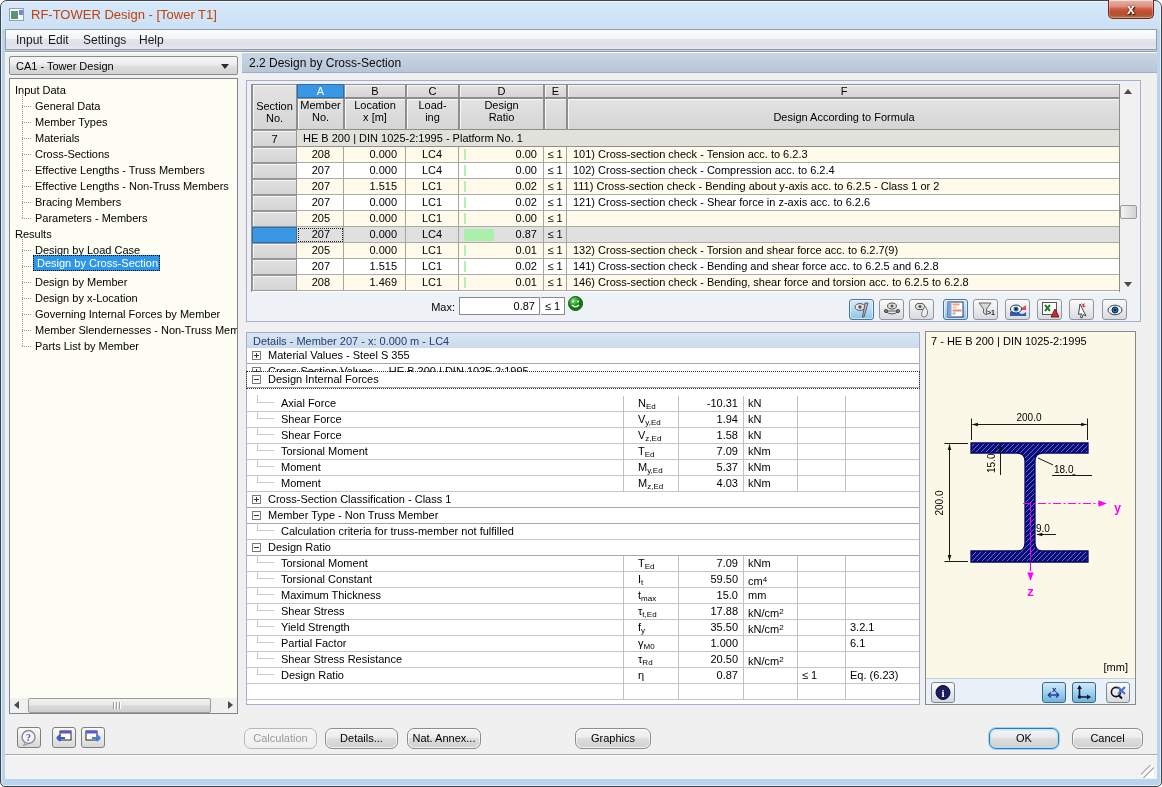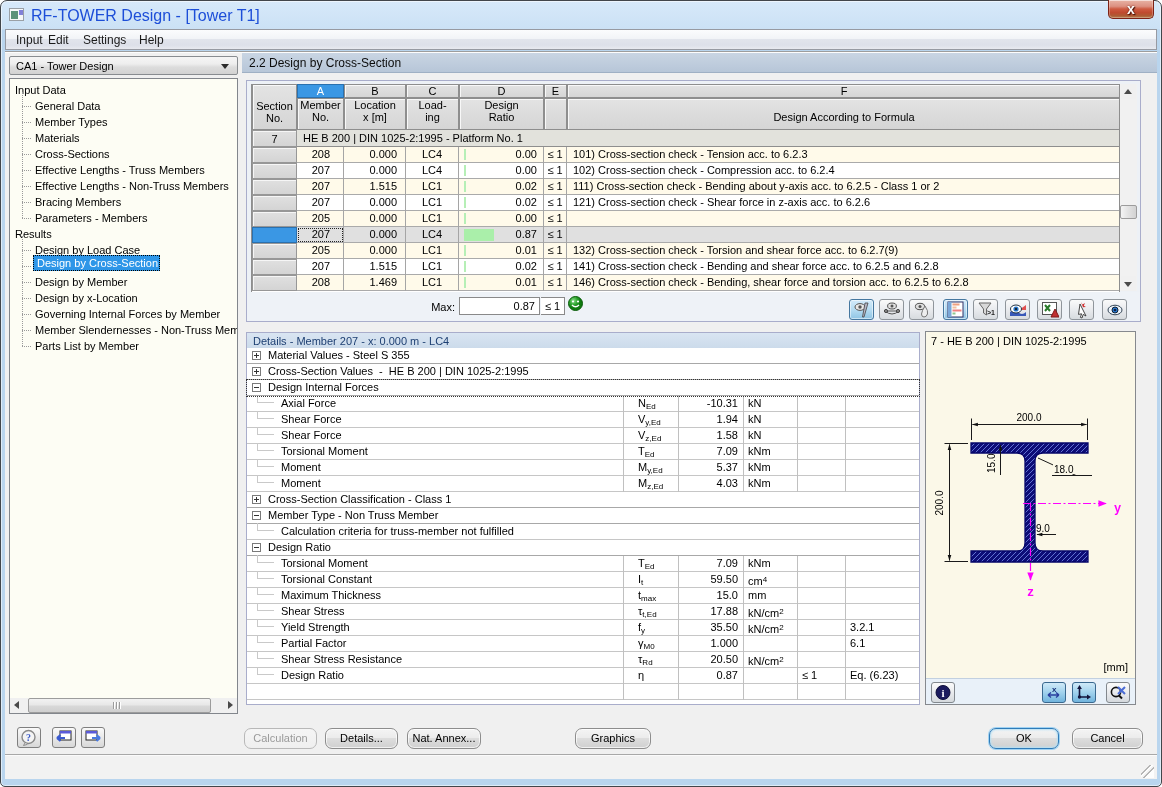--- a/index.html
+++ b/index.html
@@ -5,21 +5,21 @@
 * { margin:0; padding:0; box-sizing:border-box; }
 html,body { width:1162px; height:787px; overflow:hidden; }
 body { font-family:"Liberation Sans", sans-serif; font-size:11px; color:#000; background:#fff; position:relative; }
 .abs { position:absolute; }
 
 #win { position:absolute; left:0; top:0; width:1162px; height:787px;
   border:1px solid #42464b; border-radius:7px 7px 5px 5px;
   background:linear-gradient(#d7e9fa 0px,#cbe1f5 28px,#b9d5ee 29px,#b9d5ee 100%);
   box-shadow:inset 0 0 0 1px rgba(255,255,255,.55); }
 #titlebar { position:absolute; left:0; top:0; width:100%; height:28px; }
-#title { position:absolute; left:31px; top:7px; font-size:16px; color:#1d4ed8; }
+#title { position:absolute; left:31px; top:7px; font-size:13px; color:#c2410c; }
 #winicon { position:absolute; left:9px; top:8px; width:15px; height:13px; background:#f6f8f8; border:1px solid #9aa0a6; }
 #winicon .g { position:absolute; left:1px; top:2px; width:7px; height:8px; background:#5b9279; }
 #winicon .b { position:absolute; left:9px; top:1px; width:4px; height:5px; background:#8181d8; }
 #closebtn { position:absolute; left:1108px; top:0px; width:46px; height:19px;
   border:1px solid #7e2216; border-top:none; border-radius:0 1px 5px 5px;
   background:linear-gradient(#e8b3a5 0%, #dc9181 35%, #ce5a41 50%, #c04a2f 70%, #ad5c34 88%, #b98352 100%);
   box-shadow:inset 0 1px 0 rgba(255,255,255,.45), inset 0 0 0 1px rgba(255,255,255,.25); }
 #closebtn span { position:absolute; left:0; right:0; top:1px; text-align:center; color:#fff; font-size:14px; font-weight:bold; text-shadow:0 0 2px #5d1407, 1px 1px 1px #3c0e04; }
 
 #menubar { position:absolute; left:5px; top:29px; width:1152px; height:21px;
@@ -394,21 +394,21 @@
       <span>Details - Member 207 - x: 0.000 m - LC4</span>
     </div>
  <div class="drow sec" style="top:16px;">
       <i class="pm plus"></i>
       <span class="sectxt">Material Values - Steel S 355</span>
     </div>
  <div class="drow sec" style="top:32px;">
       <i class="pm plus"></i>
       <span class="sectxt">Cross-Section Values&nbsp; -&nbsp; HE B 200 | DIN 1025-2:1995</span>
     </div>
- <div class="drow sec dotted" style="top:48px;">
+ <div class="drow sec dotted" style="top:40px;">
       <i class="pm"></i>
       <span class="sectxt">Design Internal Forces</span>
     </div>
  <div class="drow" style="top:64px;">
       <i class="dstub"></i>
       <span class="dname">Axial Force</span>
       <span class="dc1">N<sub>Ed</sub></span>
       <span class="dc2">-10.31</span>
       <span class="dc3">kN</span>
       <span class="dc4"></span>

